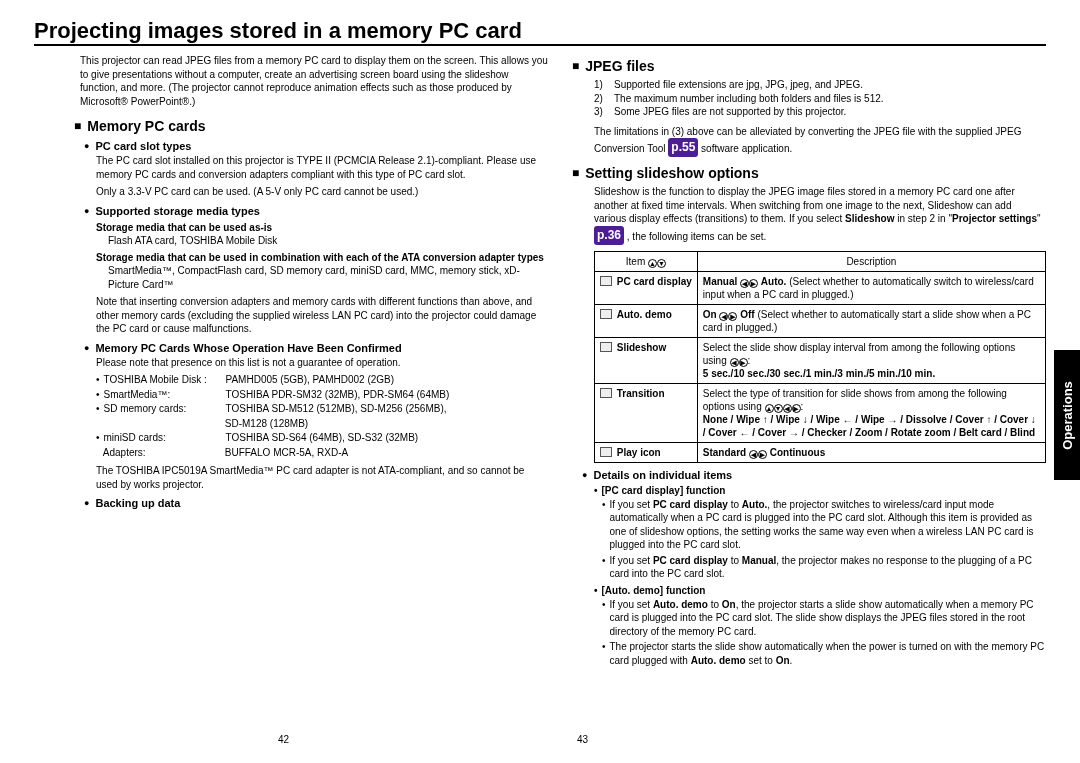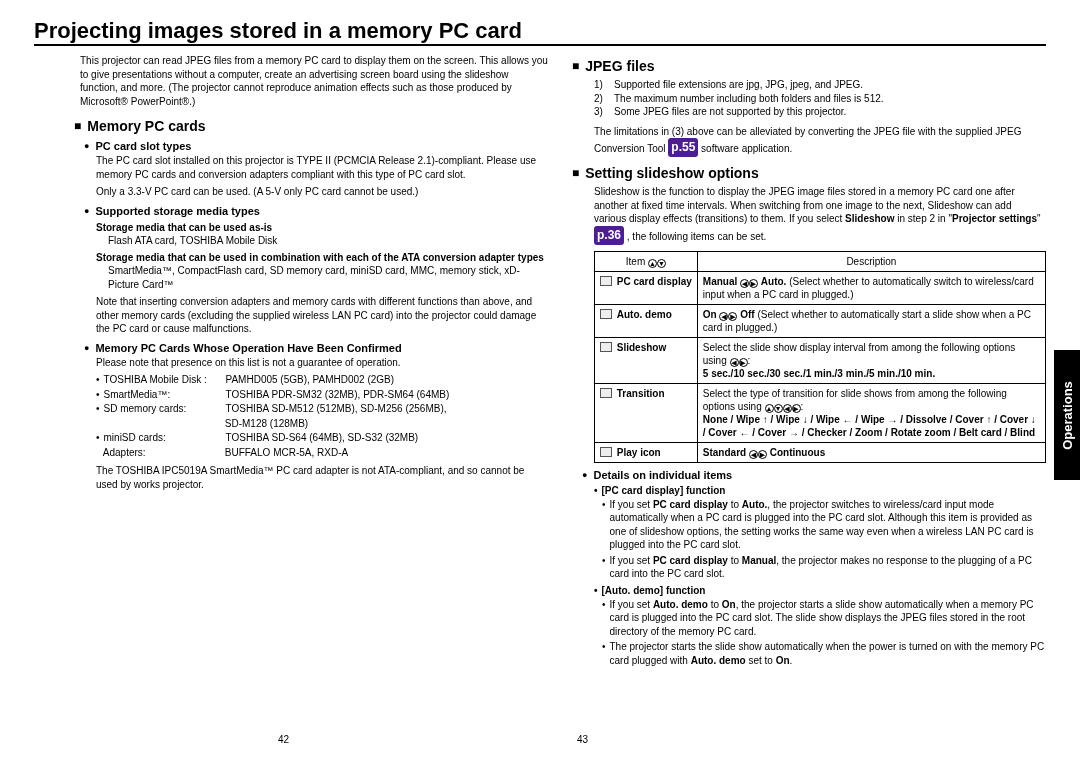--- a/index.html
+++ b/index.html
@@ -245,20 +245,21 @@
         <span class="value">TOSHIBA SD-S64 (64MB), SD-S32 (32MB)</span>
       </div>
     <div class="bullet-item">
         <span class="dot">&nbsp;</span>
         <span class="label">Adapters:</span>
         <span class="value">BUFFALO MCR-5A, RXD-A</span>
       </div>
 
     <div class="body-text" style="margin-top:4px">The TOSHIBA IPC5019A SmartMedia™ PC card adapter is not ATA-compliant, and so cannot be used by works projector.</div>
 
+    <div class="sub-head">Backing up data</div>
   </div>
 
   <div class="col">
     <div class="section-head">JPEG files</div>
     <div class="num-list">
       <div>
           <span class="n">1)</span>
           <span>Supported file extensions are jpg, JPG, jpeg, and JPEG.</span>
         </div>
       <div>

